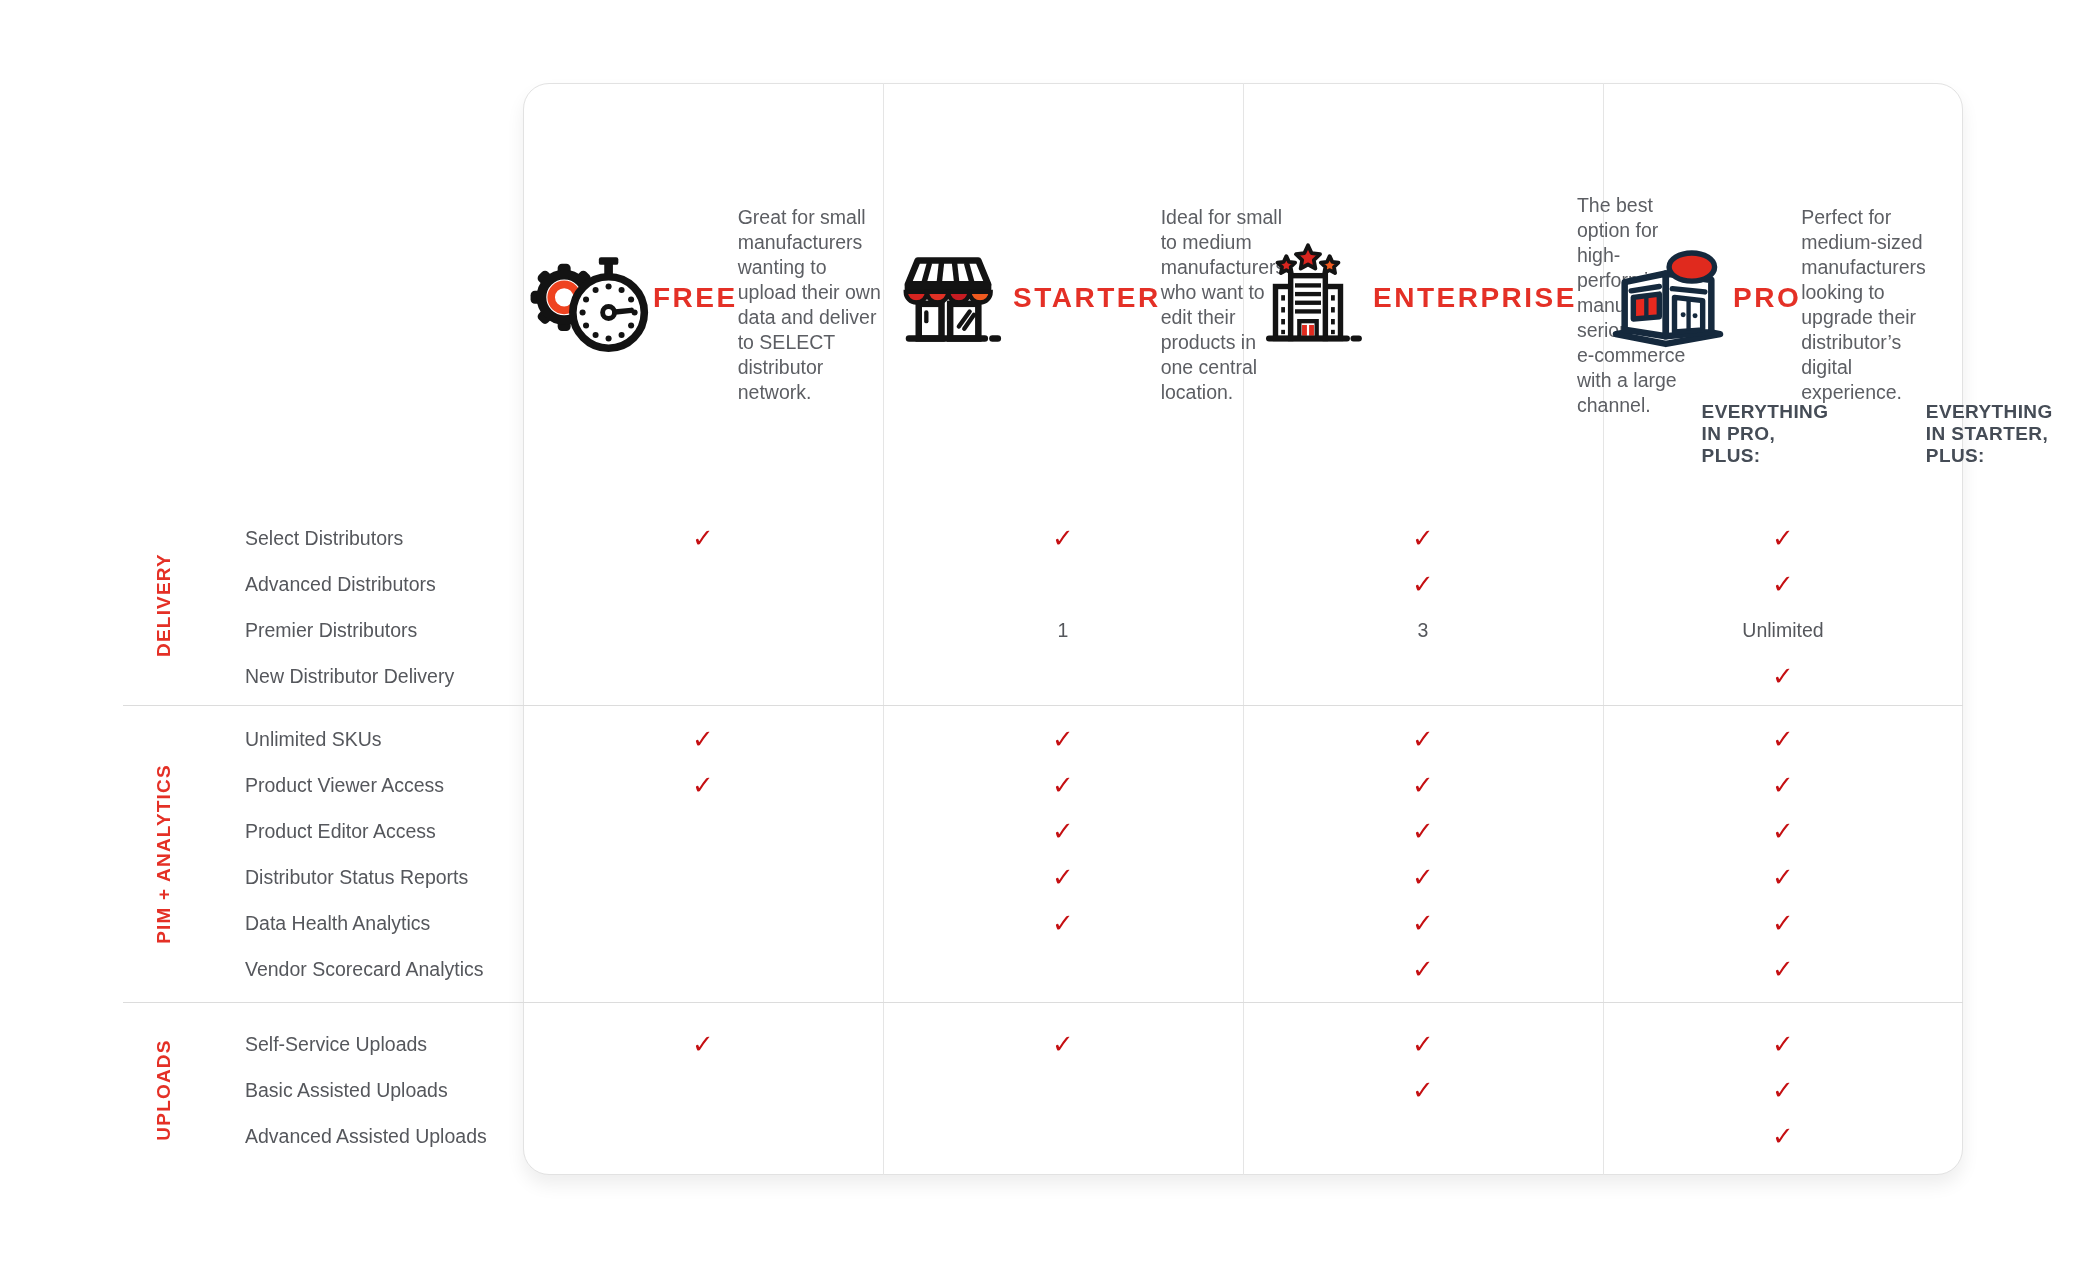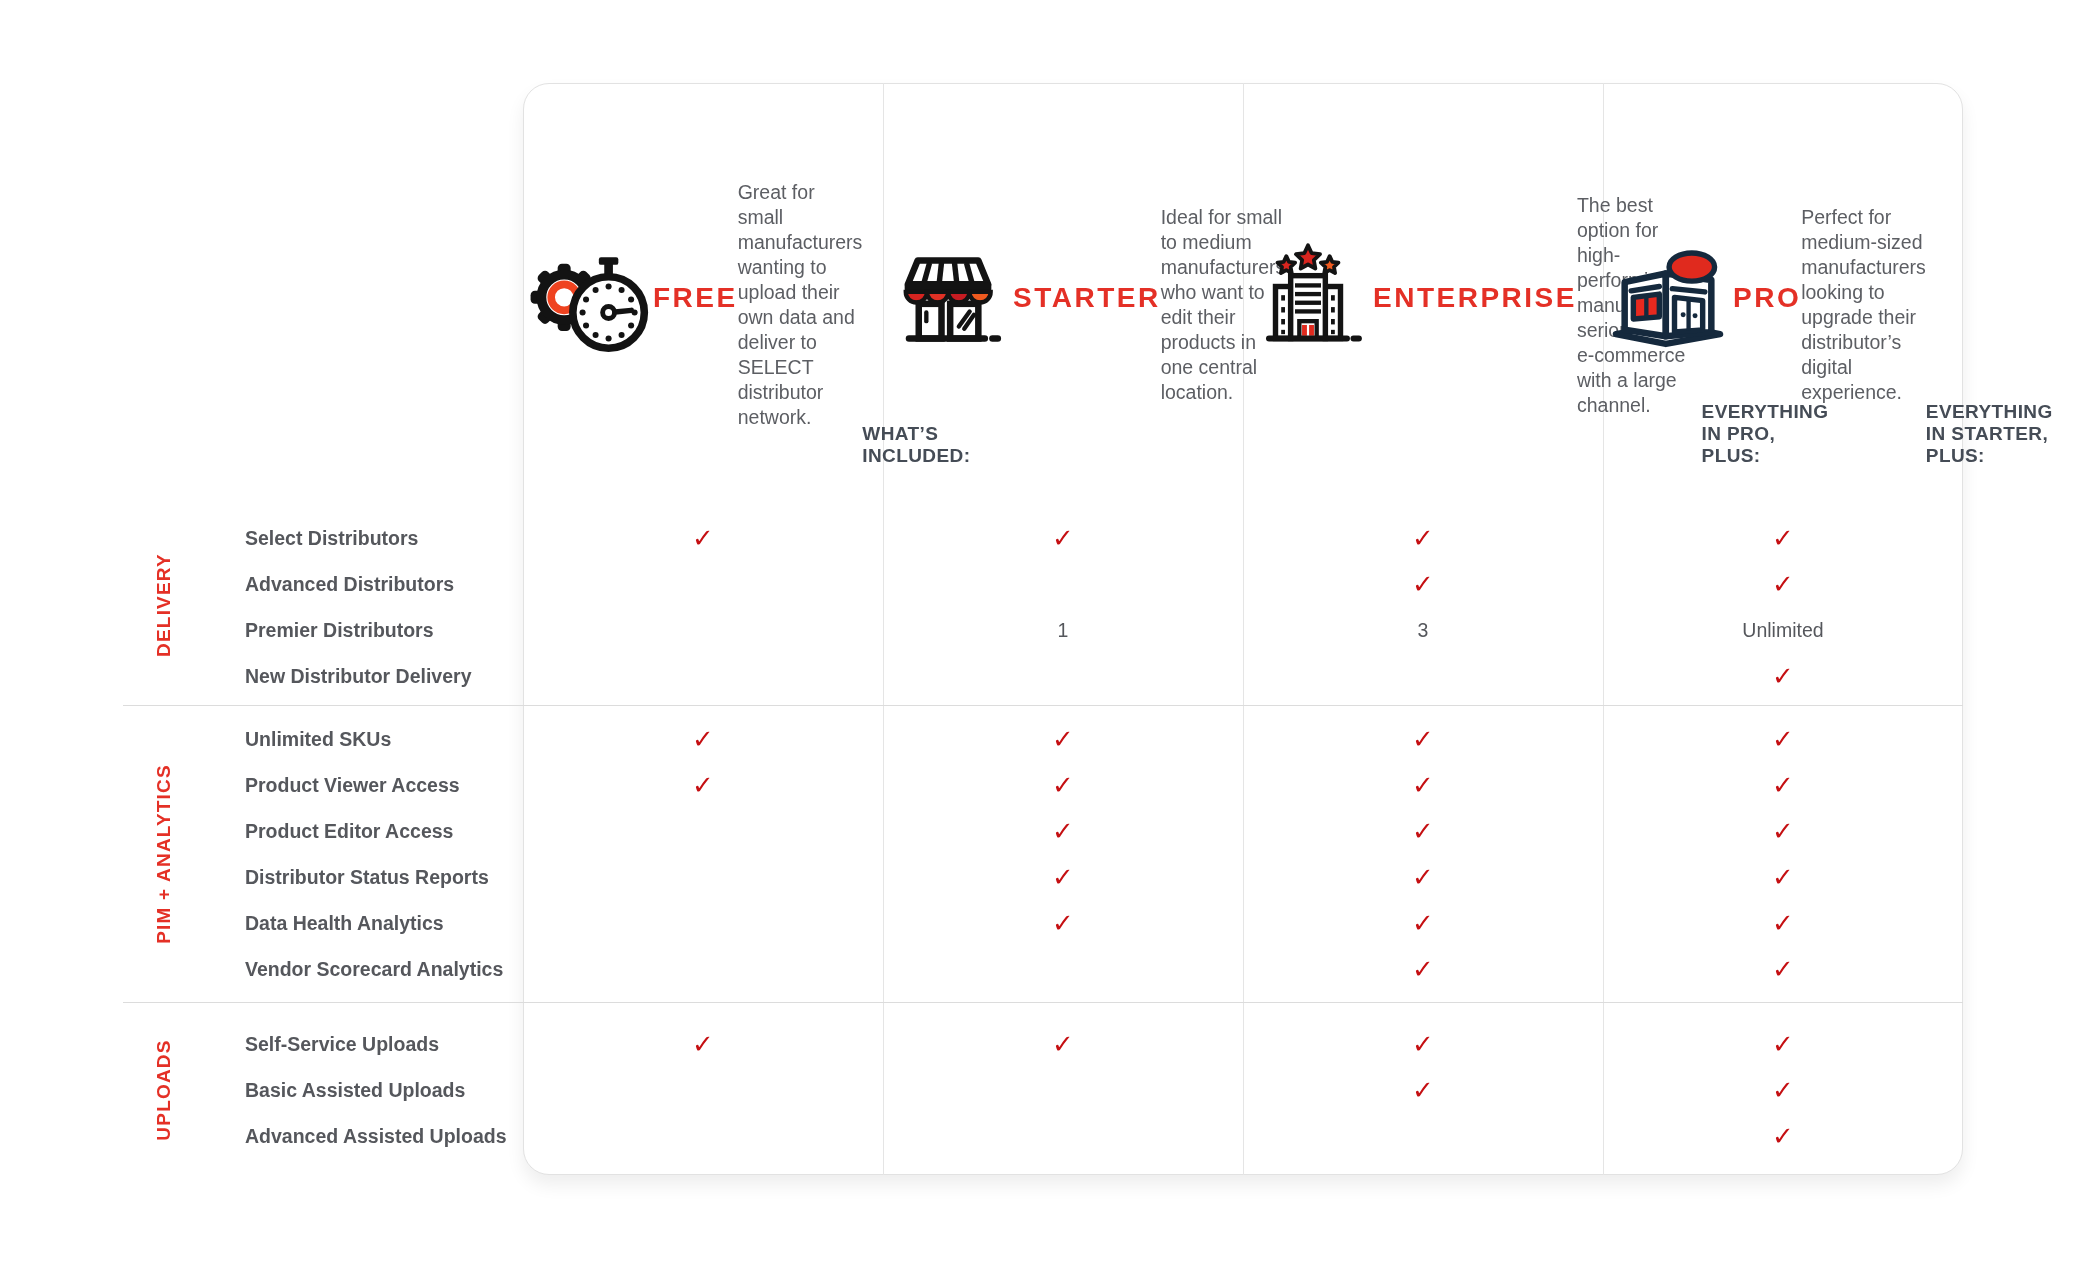--- a/index.html
+++ b/index.html
@@ -34,21 +34,21 @@
     font-size:19px;font-weight:700;color:#454c56;letter-spacing:0.4px;
   }
   .group{position:relative;}
   .group + .group{border-top:1px solid #dcdcdc;}
   .g1{padding:10px 0 6px 0;}
   .g2{padding:10px 0 10px 0;}
   .g3{padding:18px 0 18px 0;}
   .frow{display:contents;}
   .flabel{
     height:46px;display:flex;align-items:center;padding-left:122px;box-sizing:border-box;
-    font-size:19.5px;color:#55575c;font-weight:bold;
+    font-size:19.5px;color:#55575c;
   }
   .fcell{height:46px;display:flex;align-items:center;justify-content:center;
     font-size:26px;color:#c50f12;
   }
   .fcell[data-kind="text"]{font-size:19.5px;color:#55575c;}
   .group-label{
     position:absolute;left:30px;top:50%;transform:translateY(-50%) rotate(180deg);
     writing-mode:vertical-rl;
     font-size:19px;font-weight:700;color:#e43026;letter-spacing:1.2px;
     white-space:nowrap;z-index:3;
@@ -99,21 +99,20 @@
               <circle cx="55" cy="66" r="2.8"></circle>
             <circle cx="58.2" cy="54" r="2.8"></circle>
               <circle cx="67" cy="45.2" r="2.8"></circle>
           </g>
           <circle cx="79" cy="66" r="5.5" fill="#fff" stroke="#131313" stroke-width="4.5"></circle>
           <line x1="85" y1="65.5" x2="100" y2="64" stroke="#131313" stroke-width="5" stroke-linecap="round"></line>
         </svg>
       </div>
       <div class="plan-name">FREE</div>
       <div class="plan-desc">Great for small manufacturers wanting to upload their own data and deliver to SELECT distributor network.</div>
-      <div class="plan-included">WHAT’S INCLUDED:</div>
     </div>
 
     <div class="plan">
       <div class="plan-icon">
         <svg viewBox="0 0 120 120">
           <path d="M32,18 L88,18 L97,40 L23,40 Z" fill="#fff" stroke="#131313" stroke-width="6" stroke-linejoin="round"></path>
           <g stroke="#131313" stroke-width="5">
             <line x1="43" y1="20" x2="38" y2="38"></line>
             <line x1="54" y1="20" x2="52" y2="38"></line>
             <line x1="66" y1="20" x2="68" y2="38"></line>

